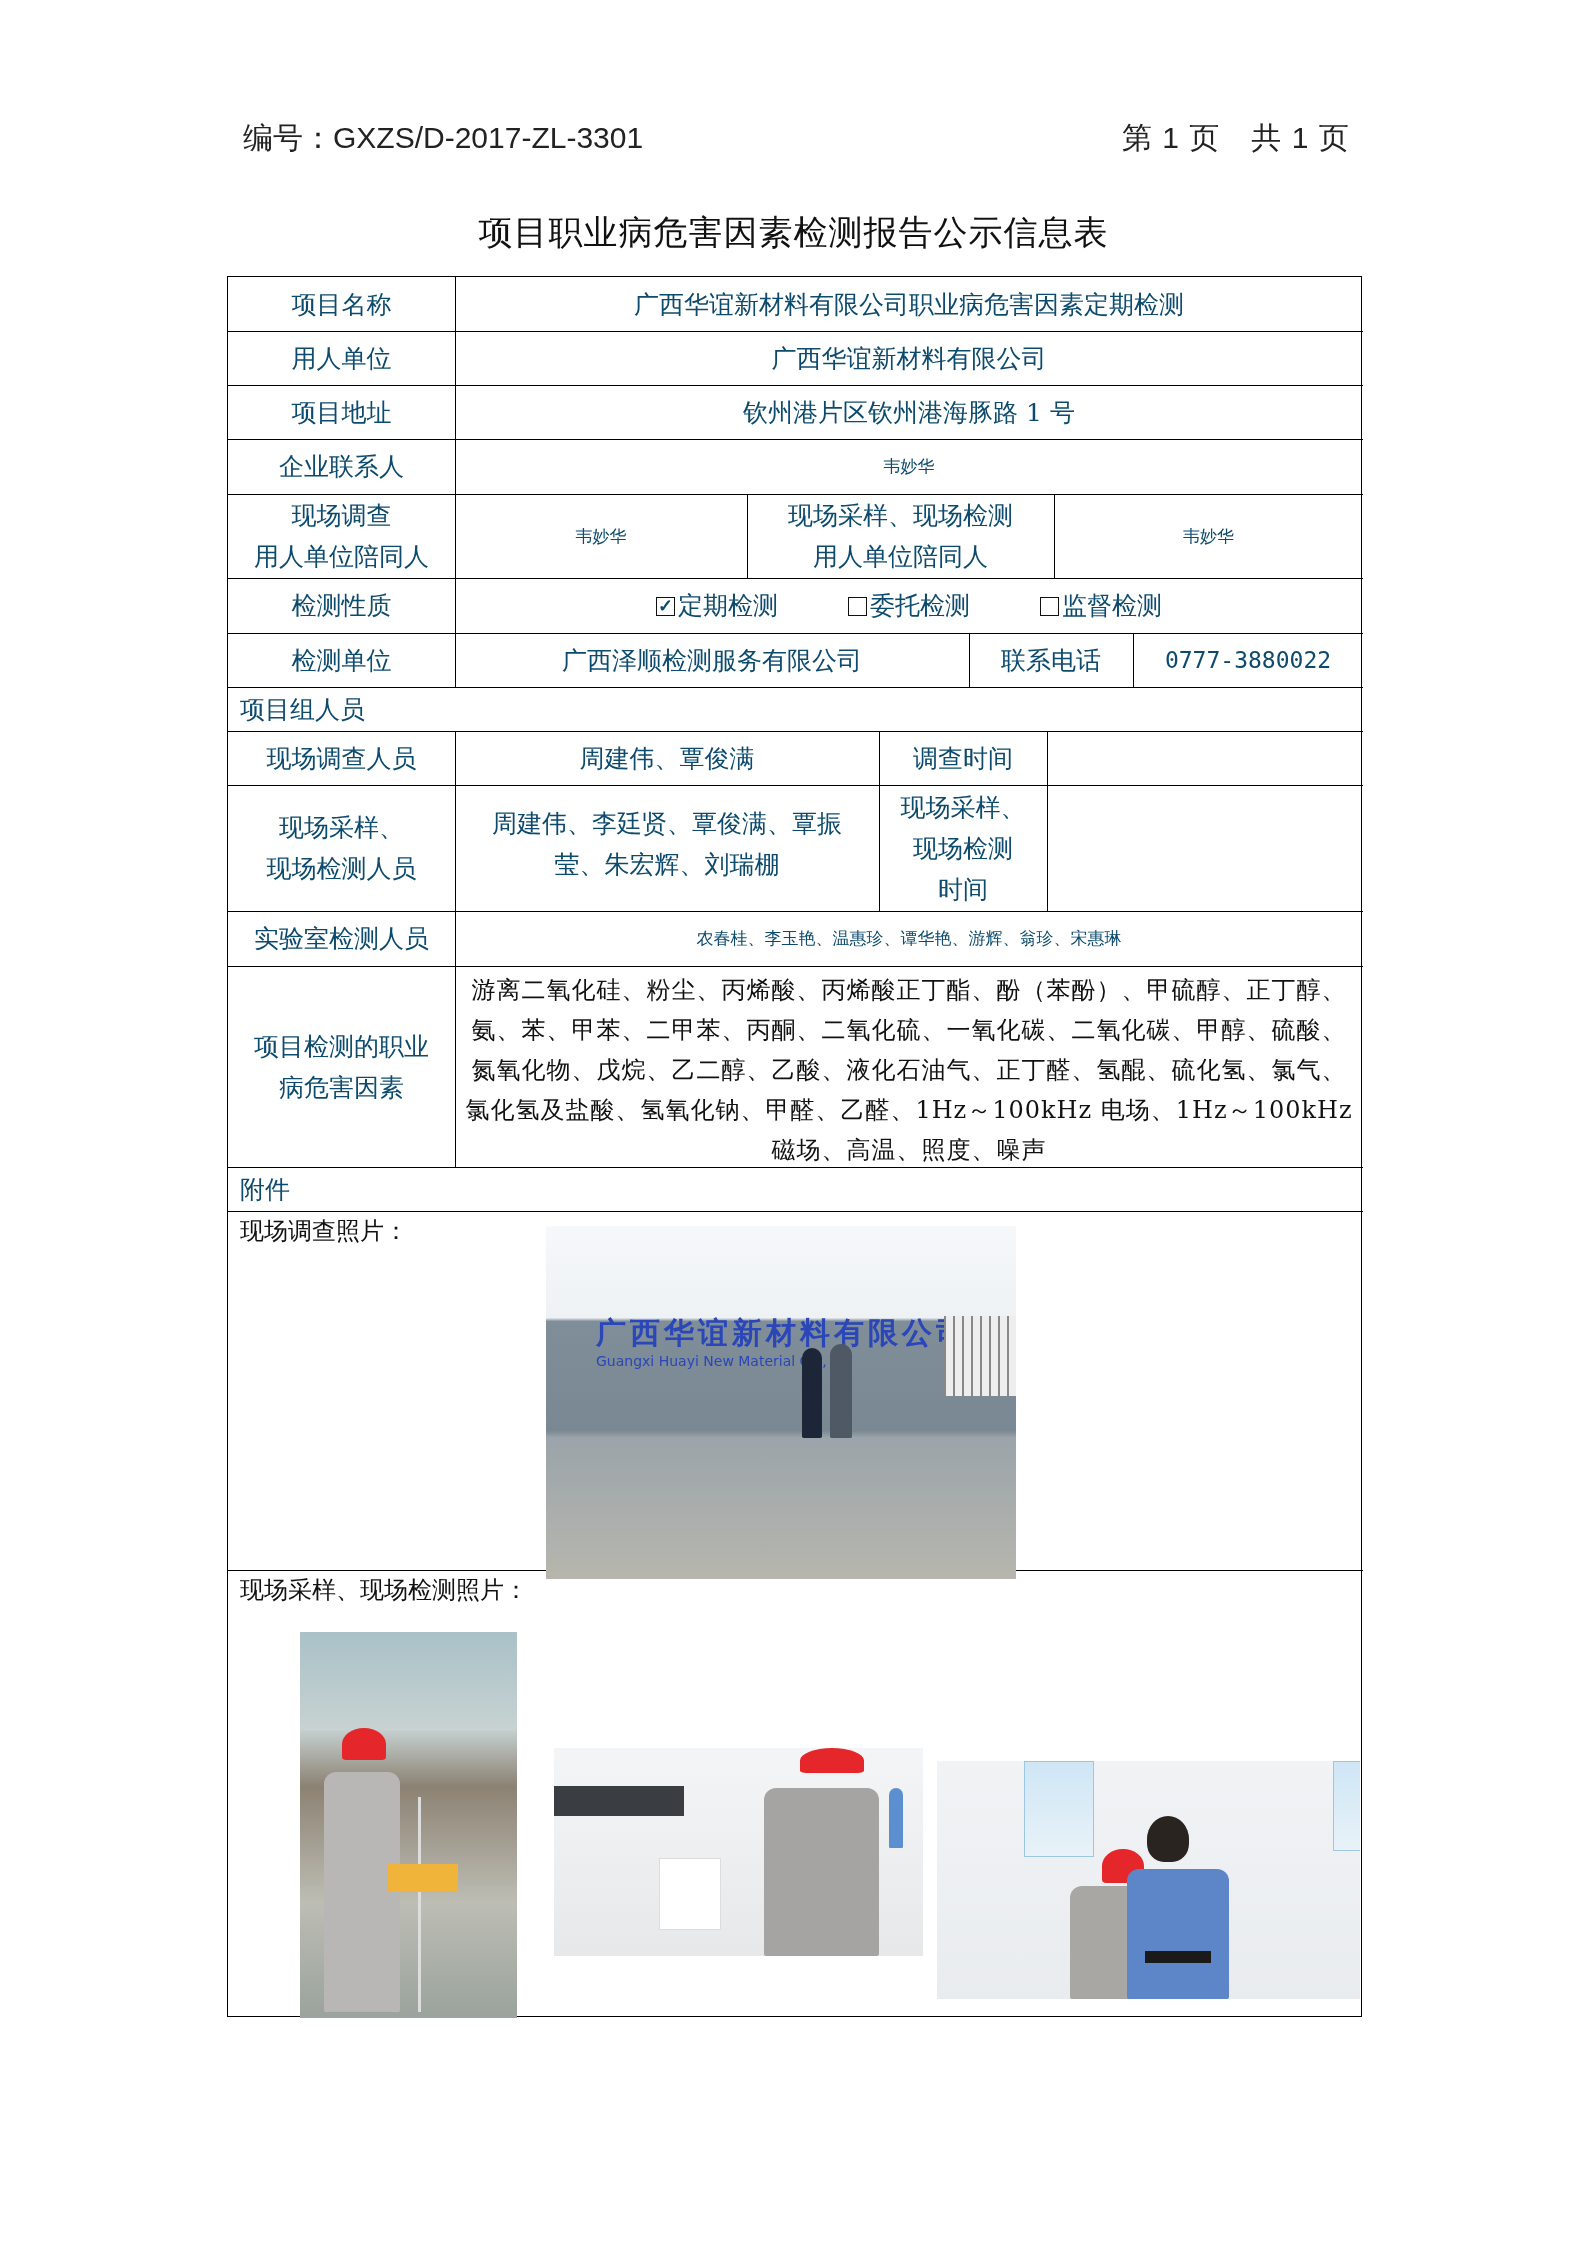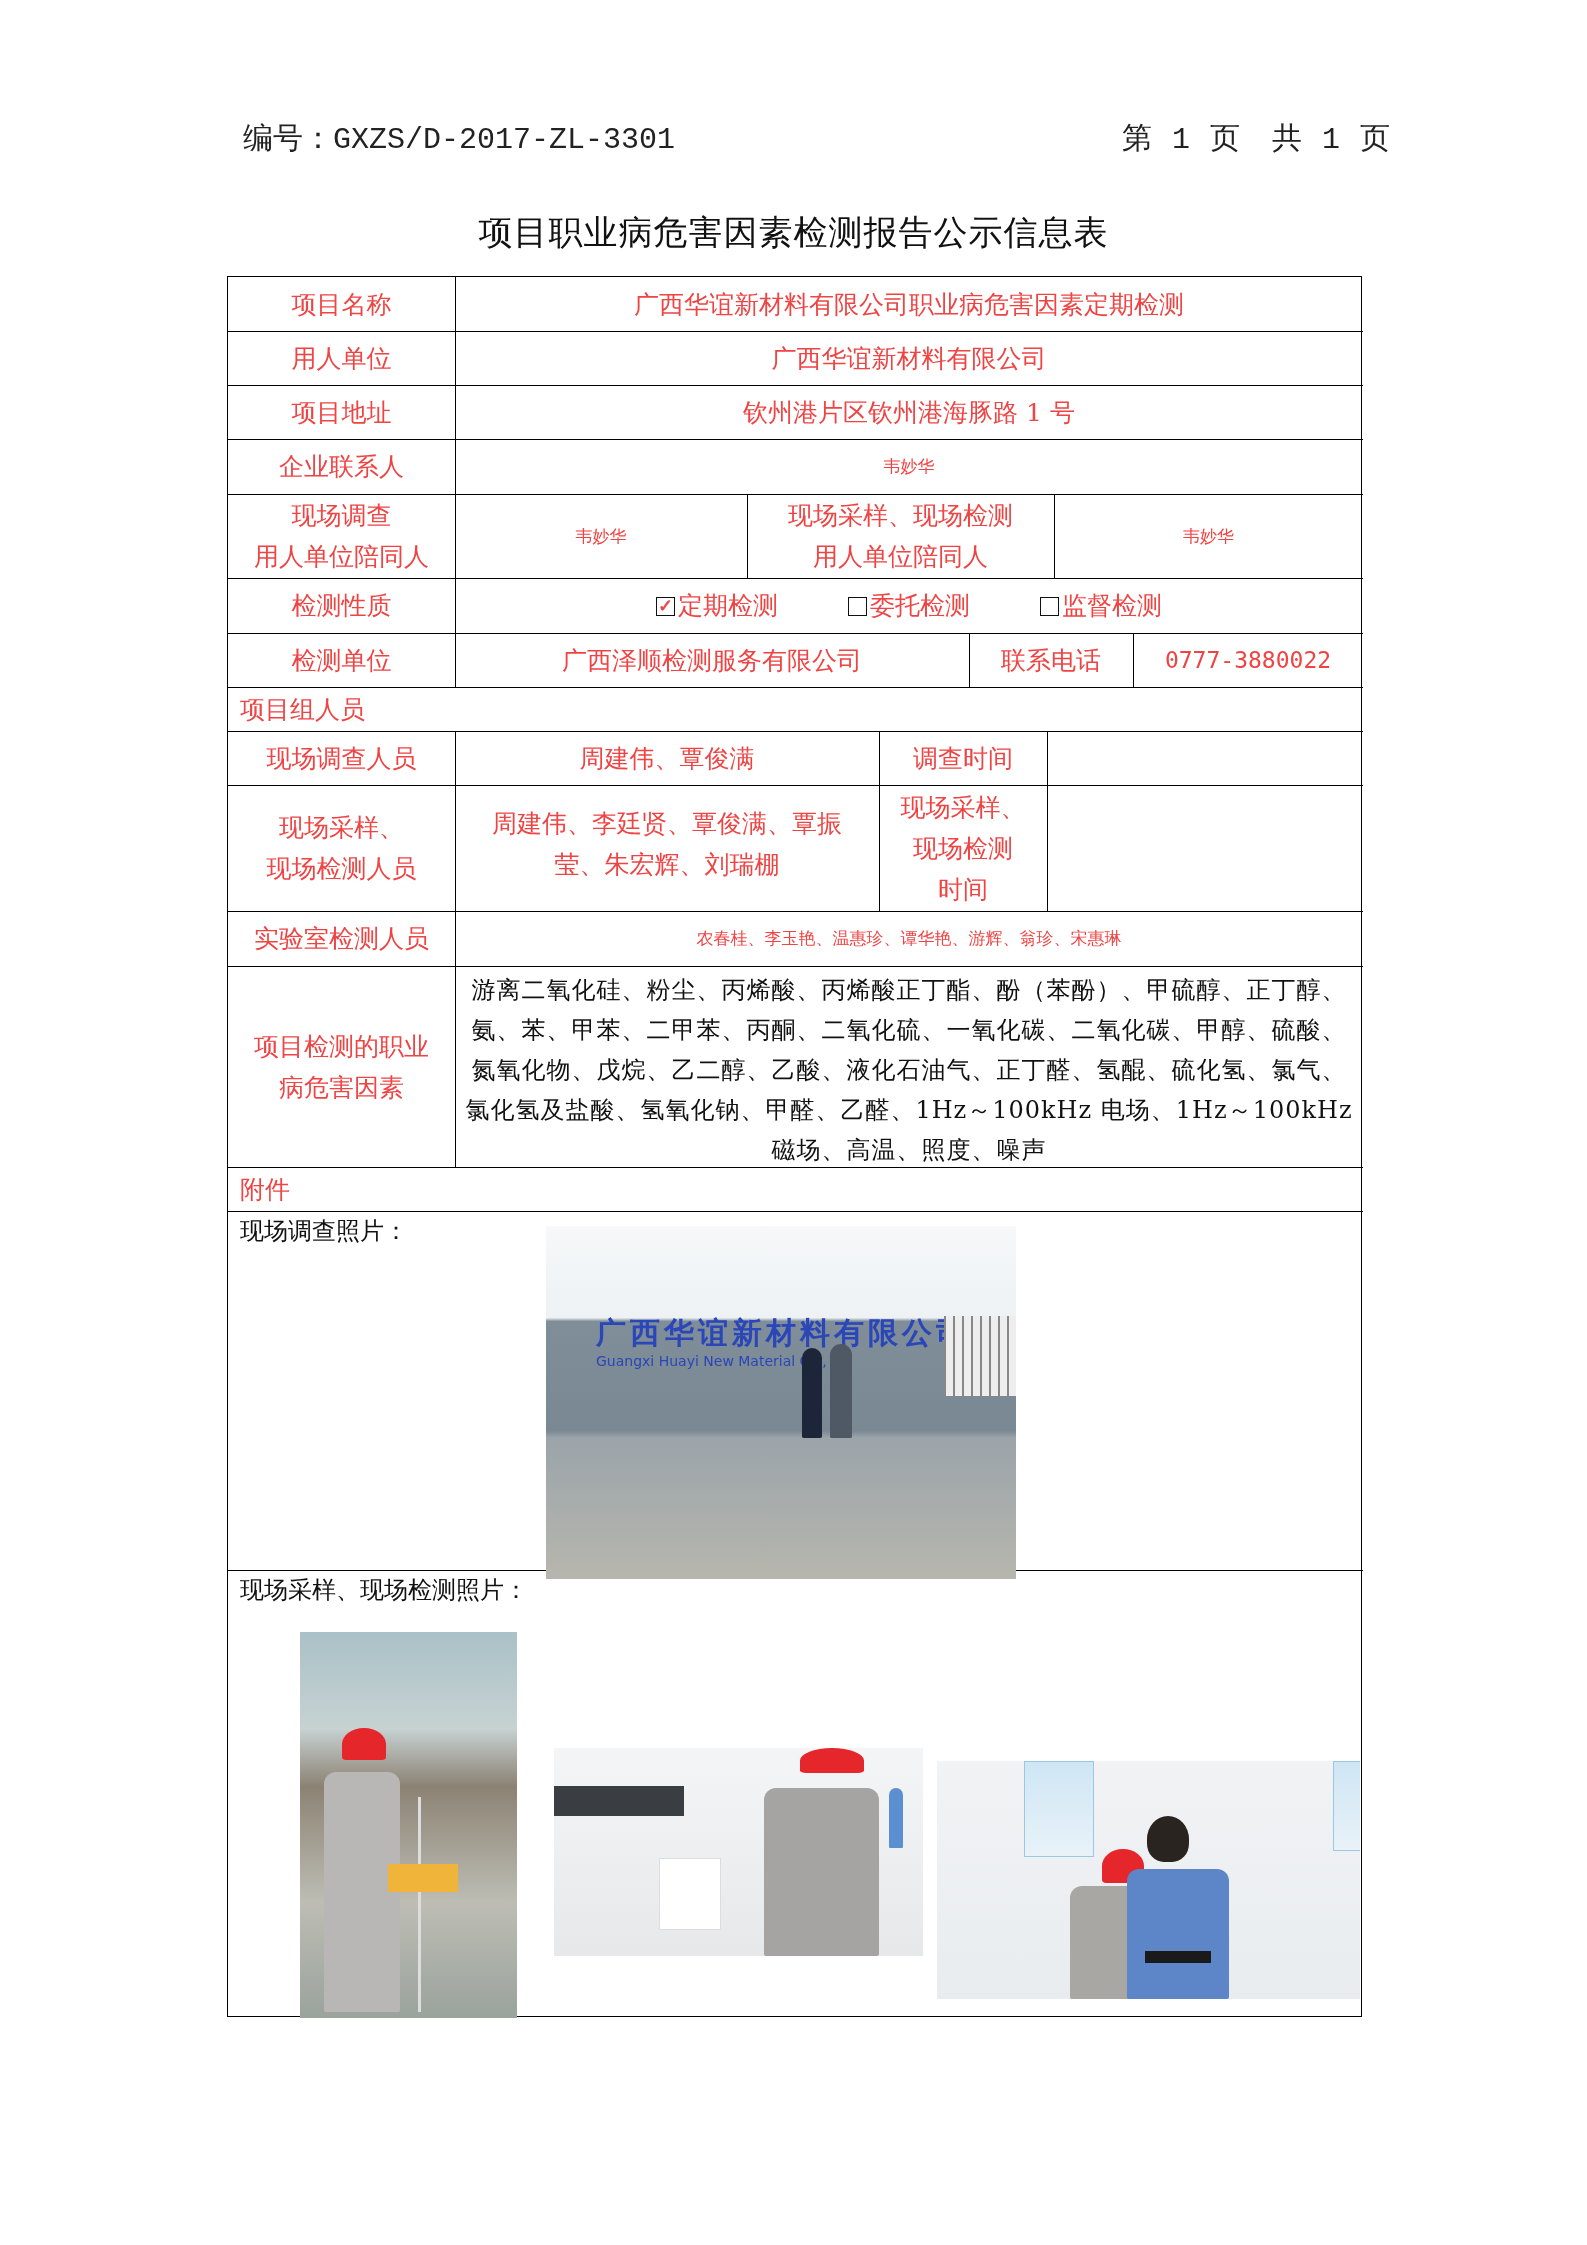--- a/index.html
+++ b/index.html
@@ -2,36 +2,36 @@
 <html><head>
 <meta charset="utf-8">
 <style>
   html, body { margin: 0; padding: 0; background: #ffffff; }
   body {
     width: 1587px; height: 2245px; position: relative; overflow: hidden;
     font-family: "DejaVu Serif", "Liberation Serif", serif; color: #111;
   }
   .hdr-left, .hdr-right {
     position: absolute; top: 118px; font-size: 30px;
-    font-family: Liberation Mono, monospace; color: #222;
+    font-family: Liberation Sans, sans-serif; color: #222;
   }
   .hdr-left { left: 243px; }
   .hdr-right { left: 1122px; letter-spacing: 1px; }
   .title {
     position: absolute; top: 210px; left: 0; width: 1587px; text-align: center;
     font-size: 34px; letter-spacing: 1px; color: #111;
   }
   .sheet {
     position: absolute; left: 227px; top: 276px; width: 1135px; height: 1741px;
     border: 1.5px solid #000; box-sizing: border-box;
   }
   .cell {
     position: absolute; box-sizing: border-box; display: flex;
     align-items: center; justify-content: center; text-align: center;
-    font-size: 25px; line-height: 41px; color: #ef4444;
+    font-size: 25px; line-height: 41px; color: #0c4a6e;
   }
   .small { font-size: 17px; }
   .bold { font-weight: normal; justify-content: flex-start; padding-left: 12px; }
   .hl { position: absolute; height: 0; border-top: 1.5px solid #000; }
   .vl { position: absolute; width: 0; border-left: 1.5px solid #000; }
   .opt { margin: 0 35px; display: inline-flex; align-items: center; }
   .box {
     display: inline-block; width: 19px; height: 19px; border: 1.5px solid #111;
     box-sizing: border-box; margin-right: 3px; position: relative; top: 1px;
     font-size: 18px; line-height: 16px; text-align: center; font-weight: bold;

